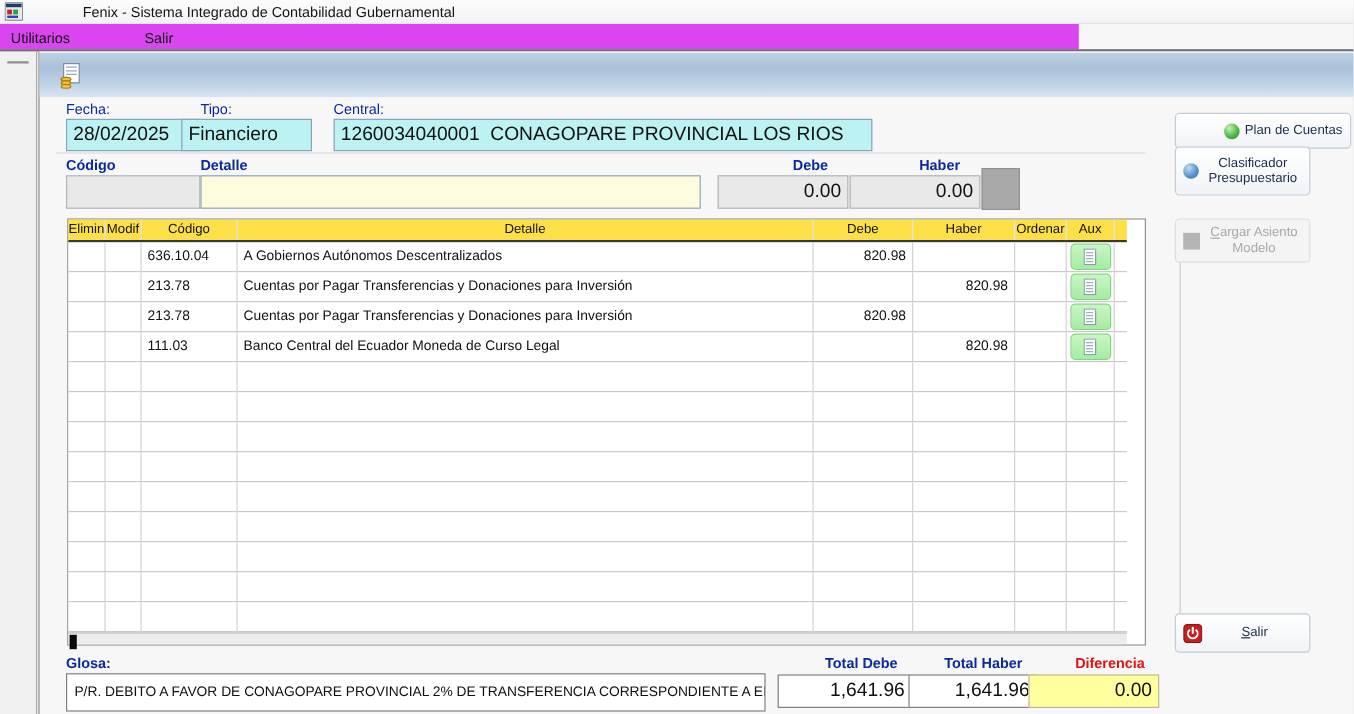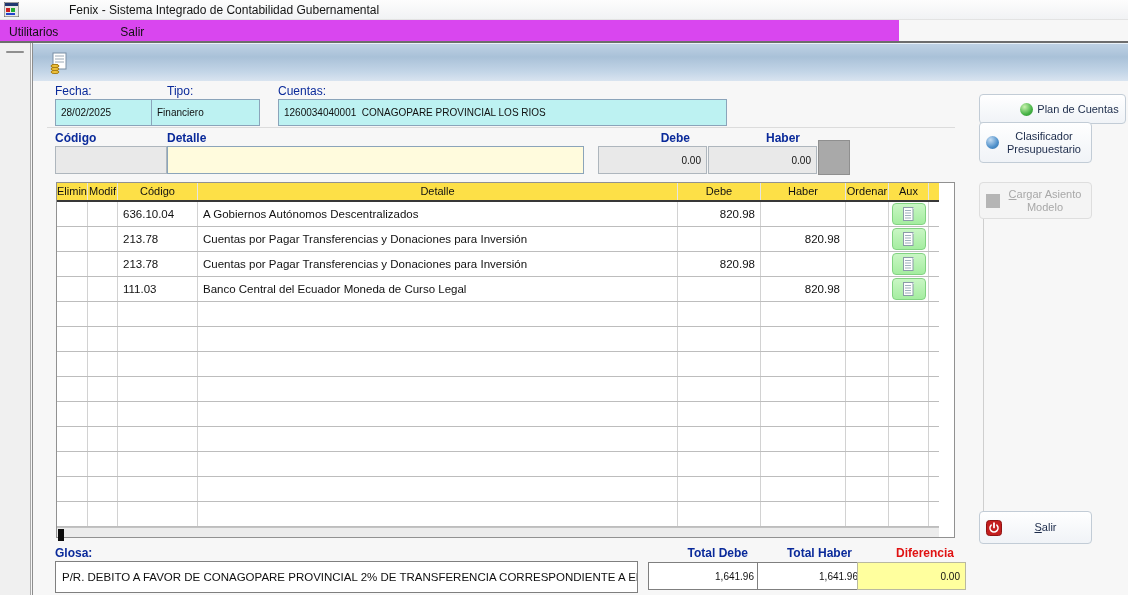--- a/index.html
+++ b/index.html
@@ -24,21 +24,21 @@
   .child{left:32px;top:43px;width:1096px;height:552px;background:#f7f7f7;border-left:1px solid #8d8d8d;}
   .toolbar{left:33px;top:43px;width:1095px;height:38px;
            background:linear-gradient(180deg,#bed1e4 0%,#a9c1d8 35%,#c3d5e7 75%,#d9e4f0 100%);
            border-top:1px solid #e9f1f8;display:flex;align-items:center;padding-left:13px;}
   .toolbtn{width:26px;height:26px;display:flex;align-items:center;justify-content:center;cursor:pointer;}
 
   
   .lbl{position:absolute;font-size:12px;color:#0a2a9a;white-space:pre;}
   .lbl.b{font-weight:bold;}
   .lbl.red{color:#e01212;font-weight:bold;}
-  .field{position:absolute;border:1px solid #8ba4ba;background:#fff;font-size:10px;color:#101010;
+  .field{position:absolute;border:1px solid #8ba4ba;background:#fff;font-size:16px;color:#101010;
          padding:2px 5px;display:flex;align-items:center;white-space:pre;overflow:hidden;}
   .field.right{justify-content:flex-end;}
   .field.cyan{background:#bdf2f2;}
   .field.paleyellow{background:#fffbdd;}
   .field.grey{background:#e9e9e9;border-color:#aeb6bd;}
   .field.white2{border:1px solid #7f7f7f;}
   .field.diff{background:#ffff9e;border-color:#b9b9a0;}
   .caret{width:1px;height:14px;background:#111;margin-right:1px;}
   .sep{position:absolute;height:1px;background:#dcdcdc;}
   .grey-square-btn{position:absolute;left:818px;top:140px;width:30px;height:33px;background:#a9a9a9;
@@ -125,21 +125,21 @@
   <span class="lbl" style="left:55px;top:84px;">Fecha:</span>
   <div class="field cyan" style="left:55px;top:99px;width:100px;height:21px;">
     <span>28/02/2025</span>
   </div>
 
   <span class="lbl" style="left:167px;top:84px;">Tipo:</span>
   <div class="field cyan" style="left:151px;top:99px;width:97px;height:21px;">
     <span>Financiero</span>
   </div>
 
-  <span class="lbl" style="left:278px;top:84px;">Cuentas:</span>
+  <span class="lbl" style="left:278px;top:84px;">Central:</span>
   <div class="field cyan" style="left:278px;top:99px;width:437px;height:21px;">
     <span>1260034040001  CONAGOPARE PROVINCIAL LOS RIOS</span>
   </div>
 
   <div class="sep" style="left:47px;top:127px;width:908px;"></div>
 
   <span class="lbl b" style="left:55px;top:131px;">Código</span>
   <div class="field grey" style="left:55px;top:146px;width:100px;height:22px;">
     <span></span>
   </div>

